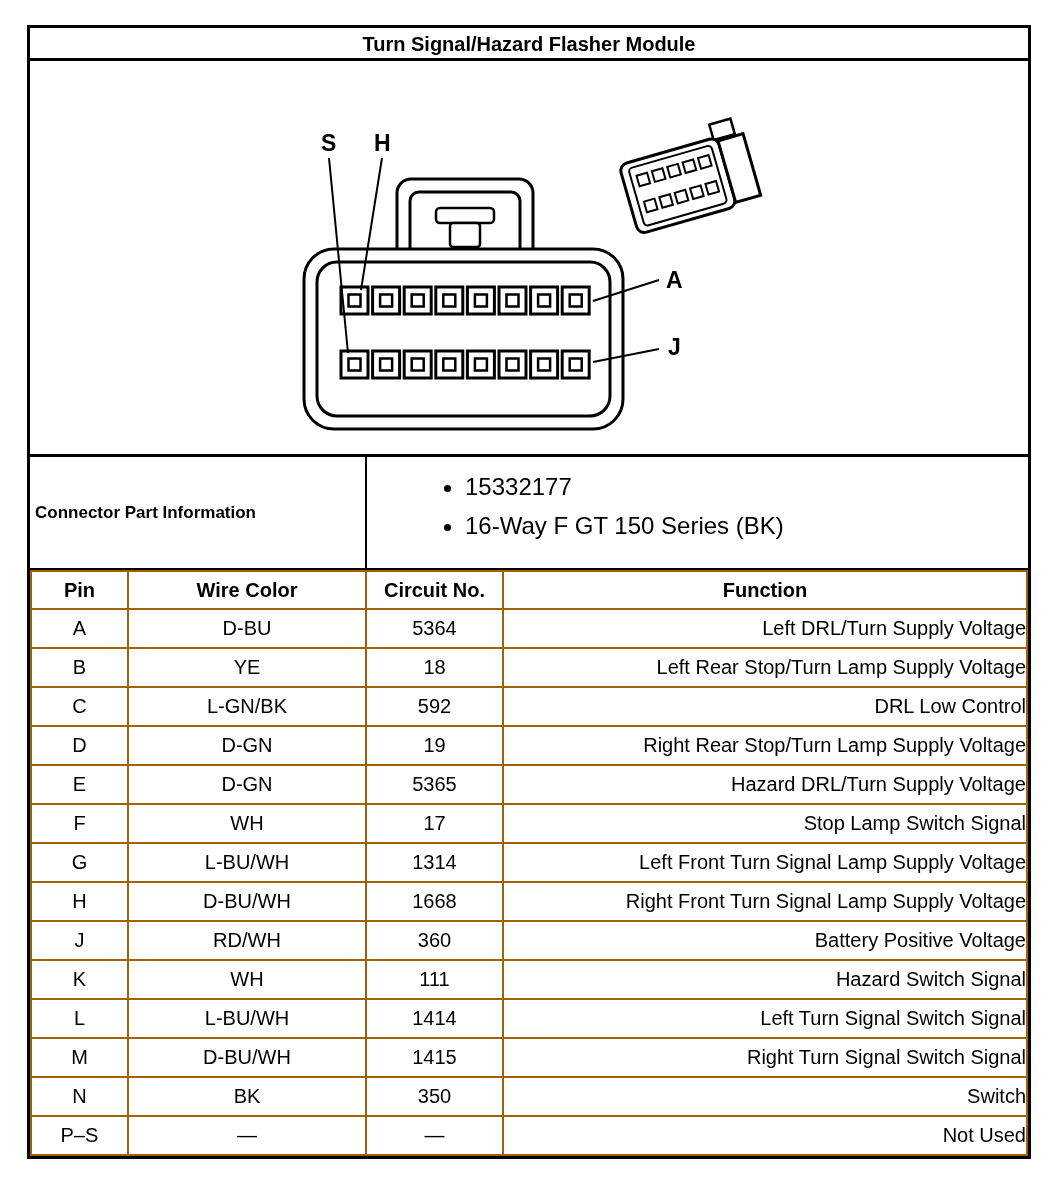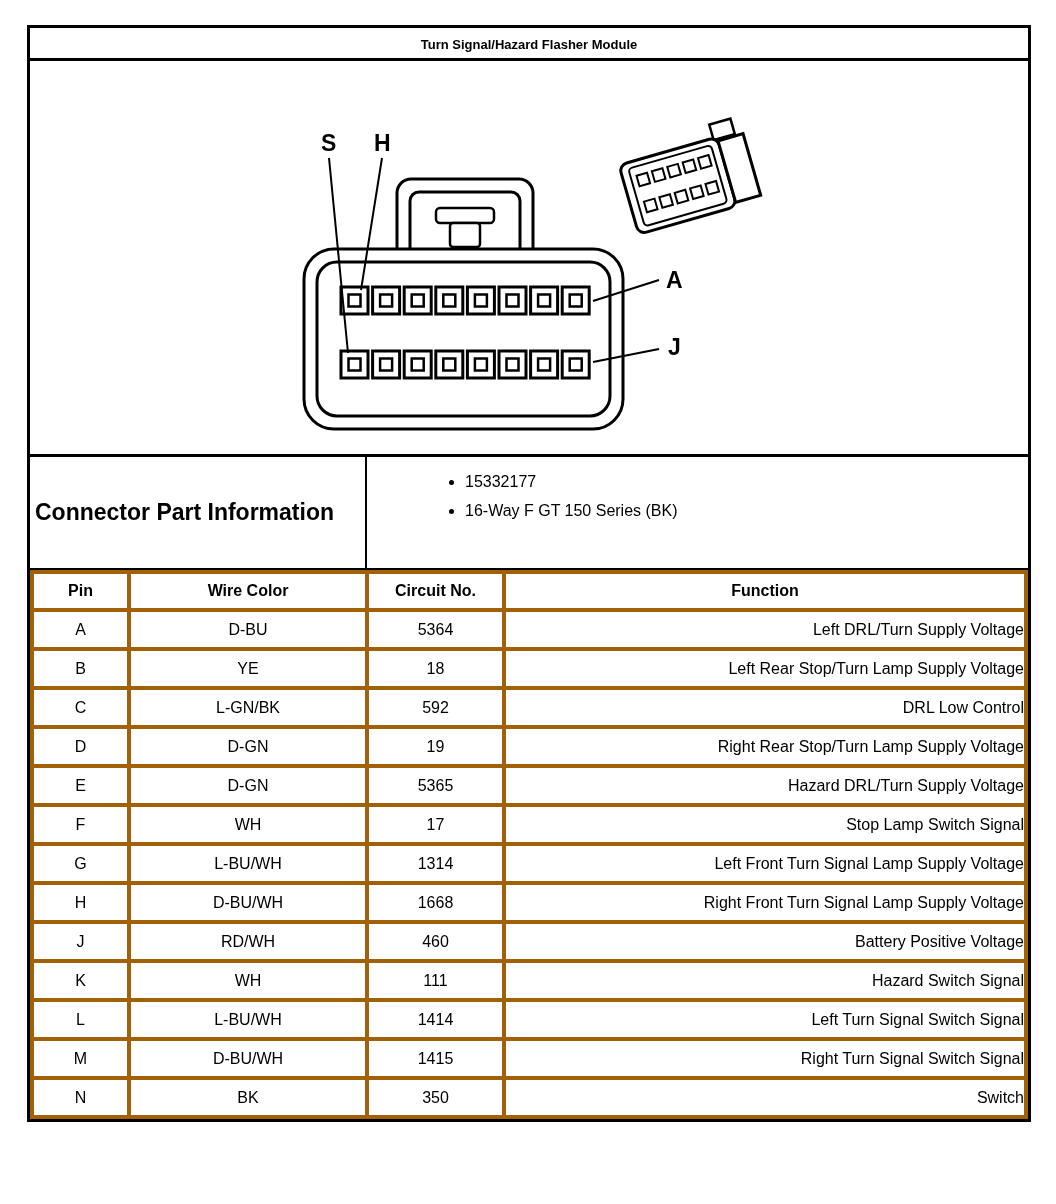--- a/index.html
+++ b/index.html
@@ -17,21 +17,21 @@
     left: 27px;
     top: 25px;
     width: 1004px;
     border: 3px solid #000;
     background: #fff;
   }
   .title-bar {
     height: 33px;
     line-height: 33px;
     border-bottom: 3px solid #000;
-    font-size: 13px;
+    font-size: 20px;
     font-weight: bold;
     text-align: center;
   }
   .diagram {
     height: 396px;
     border-bottom: 3px solid #000;
     position: relative;
     overflow: hidden;
   }
   .diagram svg { display: block; }
@@ -44,40 +44,40 @@
   }
   .part-info {
     display: flex;
     border-bottom: 2px solid #000;
     height: 113px;
   }
   .part-info-label {
     width: 337px;
     border-right: 2px solid #000;
     font-weight: bold;
-    font-size: 23px;
+    font-size: 17px;
     display: flex;
     align-items: center;
     padding-left: 5px;
   }
   .part-info-bullets {
     margin: 16px 0 0 0;
     padding-left: 98px;
-    font-size: 16px;
+    font-size: 24px;
     list-style: disc outside;
   }
   .part-info-bullets li { margin-bottom: 11px; }
   table.pinout {
     border-collapse: collapse;
     width: 100%;
     table-layout: fixed;
   }
   table.pinout th, table.pinout td {
-    border: 4px solid #a16207;
-    font-size: 16px;
+    border: 2px solid #a16207;
+    font-size: 20px;
     text-align: center;
     padding: 0;
     overflow: hidden;
     white-space: nowrap;
   }
   table.pinout th { height: 38px; font-weight: bold; }
   table.pinout td { height: 39px; font-weight: normal; }
   table.pinout td.fn {
     text-align: right;
     padding-left: 6px;
@@ -232,21 +232,21 @@
       </tr>
       <tr>
         <td>H</td>
         <td>D-BU/WH</td>
         <td>1668</td>
         <td class="fn">Right Front Turn Signal Lamp Supply Voltage</td>
       </tr>
       <tr>
         <td>J</td>
         <td>RD/WH</td>
-        <td>460</td>
+        <td>360</td>
         <td class="fn">Battery Positive Voltage</td>
       </tr>
       <tr>
         <td>K</td>
         <td>WH</td>
         <td>111</td>
         <td class="fn">Hazard Switch Signal</td>
       </tr>
       <tr>
         <td>L</td>
@@ -259,16 +259,22 @@
         <td>D-BU/WH</td>
         <td>1415</td>
         <td class="fn">Right Turn Signal Switch Signal</td>
       </tr>
       <tr>
         <td>N</td>
         <td>BK</td>
         <td>350</td>
         <td class="fn">Switch</td>
       </tr>
+      <tr>
+        <td>P–S</td>
+        <td>—</td>
+        <td>—</td>
+        <td class="fn">Not Used</td>
+      </tr>
     </tbody>
   </table>
 
 </div>
 
 </body></html>

